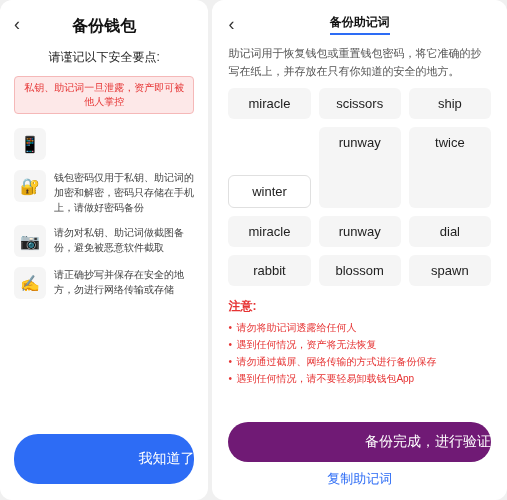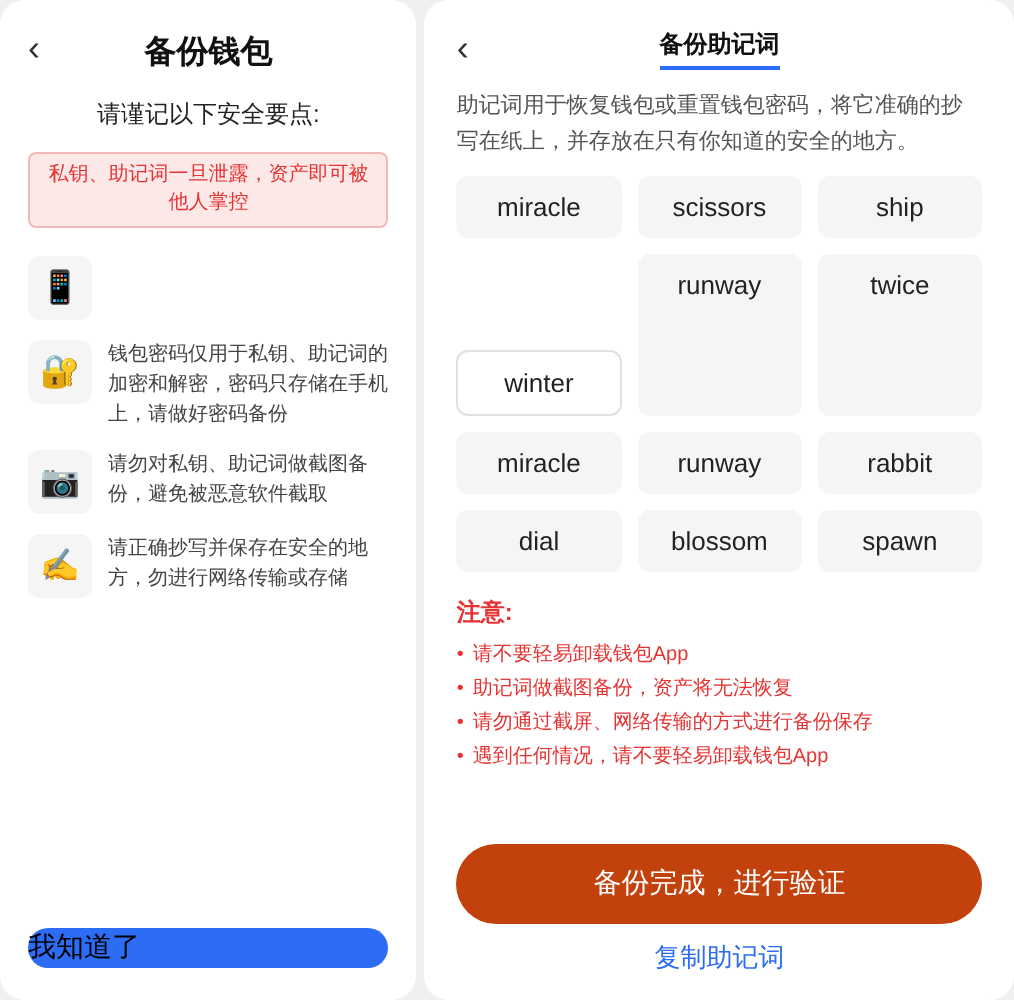--- a/index.html
+++ b/index.html
@@ -81,29 +81,29 @@
       color: #444;
       line-height: 1.5;
       flex: 1;
     }
     .left-bottom {
       margin-top: auto;
       width: 100%;
     }
     .left-btn {
       width: 100%;
-      padding: 1px 0;
+      padding: 16px 0;
       background: #2d6cf5;
-      color: #000000;
+      color: #ffffff;
       border: none;
       border-radius: 24px;
       font-size: 14px;
       font-weight: 500;
       cursor: pointer;
-      text-align: left;
+      text-align: right;
     }
 
     
     .right-panel {
       width: 297px;
       height: 500px;
       background: #fff;
       border-radius: 12px;
       display: flex;
       flex-direction: column;
@@ -181,28 +181,28 @@
     .right-bottom {
       margin-top: auto;
       display: flex;
       flex-direction: column;
       align-items: center;
       gap: 8px;
     }
     .right-btn-primary {
       width: 100%;
       padding: 11px 0;
-      background: #c2410c;
+      background: #701a75;
       color: #fff;
       border: none;
       border-radius: 24px;
       font-size: 14px;
       font-weight: 500;
       cursor: pointer;
-      text-align: center;
+      text-align: right;
     }
     .right-btn-secondary {
       font-size: 13px;
       color: #2d6cf5;
       background: none;
       border: none;
       cursor: pointer;
       text-align: center;
     }
   </style>
@@ -245,30 +245,30 @@
 
   <div class="mnemonic-grid">
     <div class="mnemonic-cell">miracle</div>
     <div class="mnemonic-cell">scissors</div>
     <div class="mnemonic-cell">ship</div>
     <div class="mnemonic-cell highlight">winter</div>
     <div class="mnemonic-cell">runway</div>
     <div class="mnemonic-cell">twice</div>
     <div class="mnemonic-cell">miracle</div>
     <div class="mnemonic-cell">runway</div>
+    <div class="mnemonic-cell">dial</div>
     <div class="mnemonic-cell">rabbit</div>
-    <div class="mnemonic-cell">dial</div>
     <div class="mnemonic-cell">blossom</div>
     <div class="mnemonic-cell">spawn</div>
   </div>
 
   <div class="notes-section">
     <div class="notes-title">注意:</div>
-    <div class="notes-item">请不要轻易卸载钱包App</div>
-    <div class="notes-item">助记词做截图备份，资产将无法恢复</div>
+    <div class="notes-item">请勿将助记词透露给任何人</div>
+    <div class="notes-item">遇到任何情况，资产将无法恢复</div>
     <div class="notes-item">请勿通过截屏、网络传输的方式进行备份保存</div>
     <div class="notes-item">遇到任何情况，请不要轻易卸载钱包App</div>
   </div>
 
   <div class="right-bottom">
     <button class="right-btn-primary">备份完成，进行验证</button>
     <button class="right-btn-secondary">复制助记词</button>
   </div>
 </div>
 

